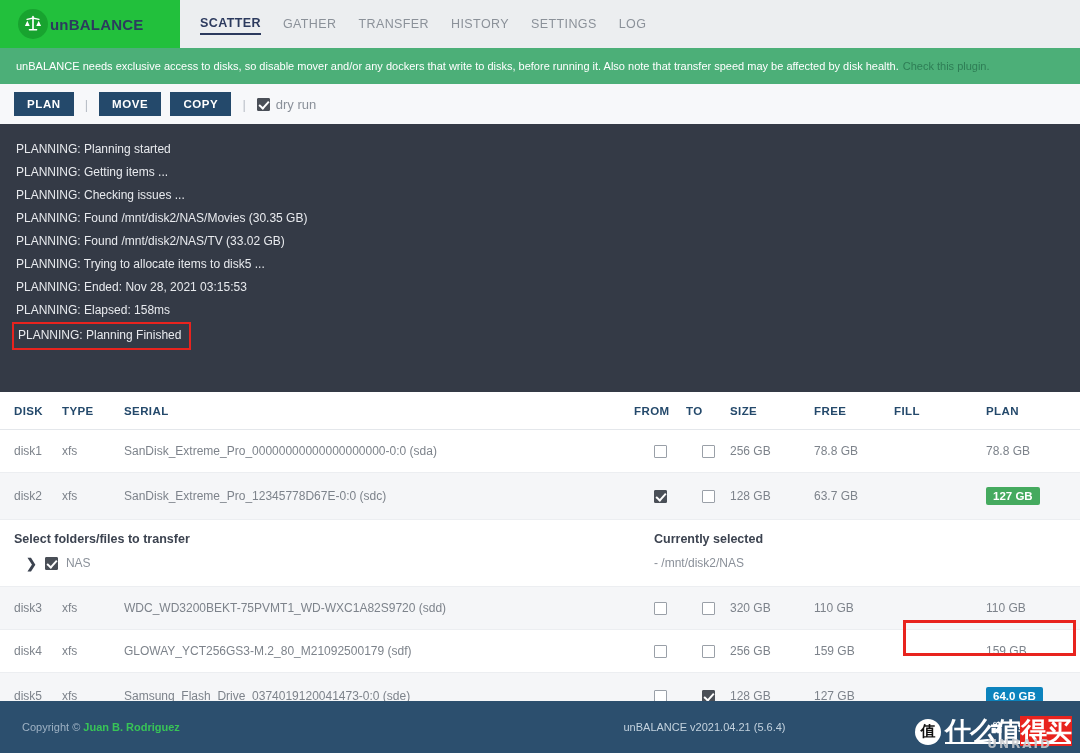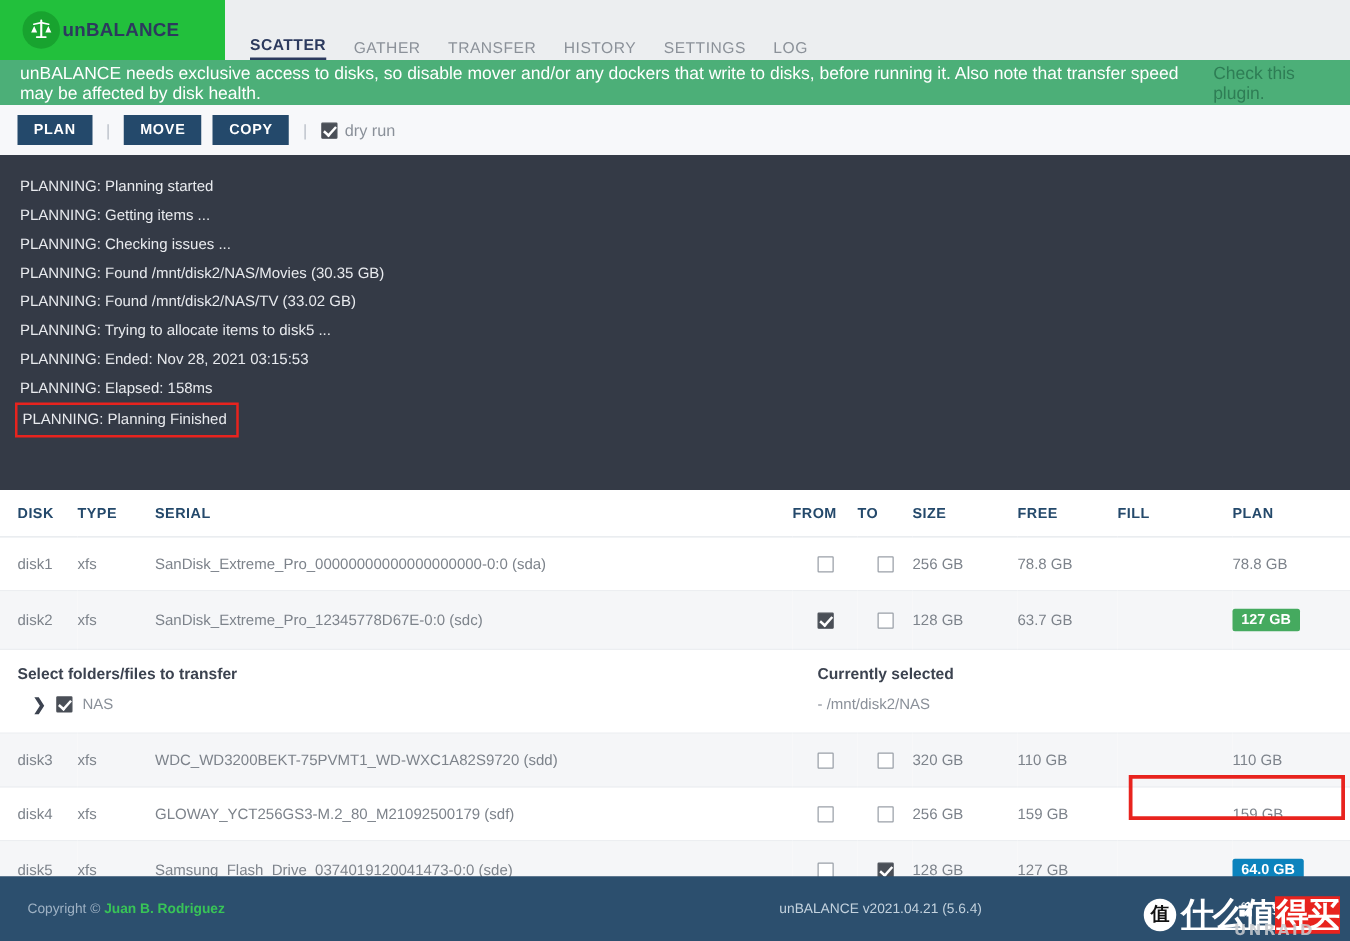--- a/index.html
+++ b/index.html
@@ -34,21 +34,21 @@
   }
   .brand-name {
     font-size: 15px;
     font-weight: bold;
     color: #2c3a5e;
     letter-spacing: .2px;
   }
   .navtabs {
     flex: 1;
     display: flex;
-    align-items: flex-end;
+    align-items: center;
     gap: 22px;
     padding-left: 20px;
   }
   .navtab {
     font-size: 12.5px;
     letter-spacing: .4px;
     color: #8b9199;
     padding: 3px 0 3px;
     cursor: pointer;
     white-space: nowrap;
@@ -56,21 +56,21 @@
   .navtab.active {
     color: #2c3a5e;
     font-weight: bold;
     border-bottom: 2px solid #2c3a5e;
   }
 
   
   .banner {
     background: #4caf78;
     color: #ffffff;
-    font-size: 14px;
+    font-size: 11px;
     padding: 10px 16px;
     height: 36px;
     display: flex;
     align-items: center;
   }
   .banner a {
     color: #2e7d55;
     text-decoration: none;
     margin-left: 4px;
   }

